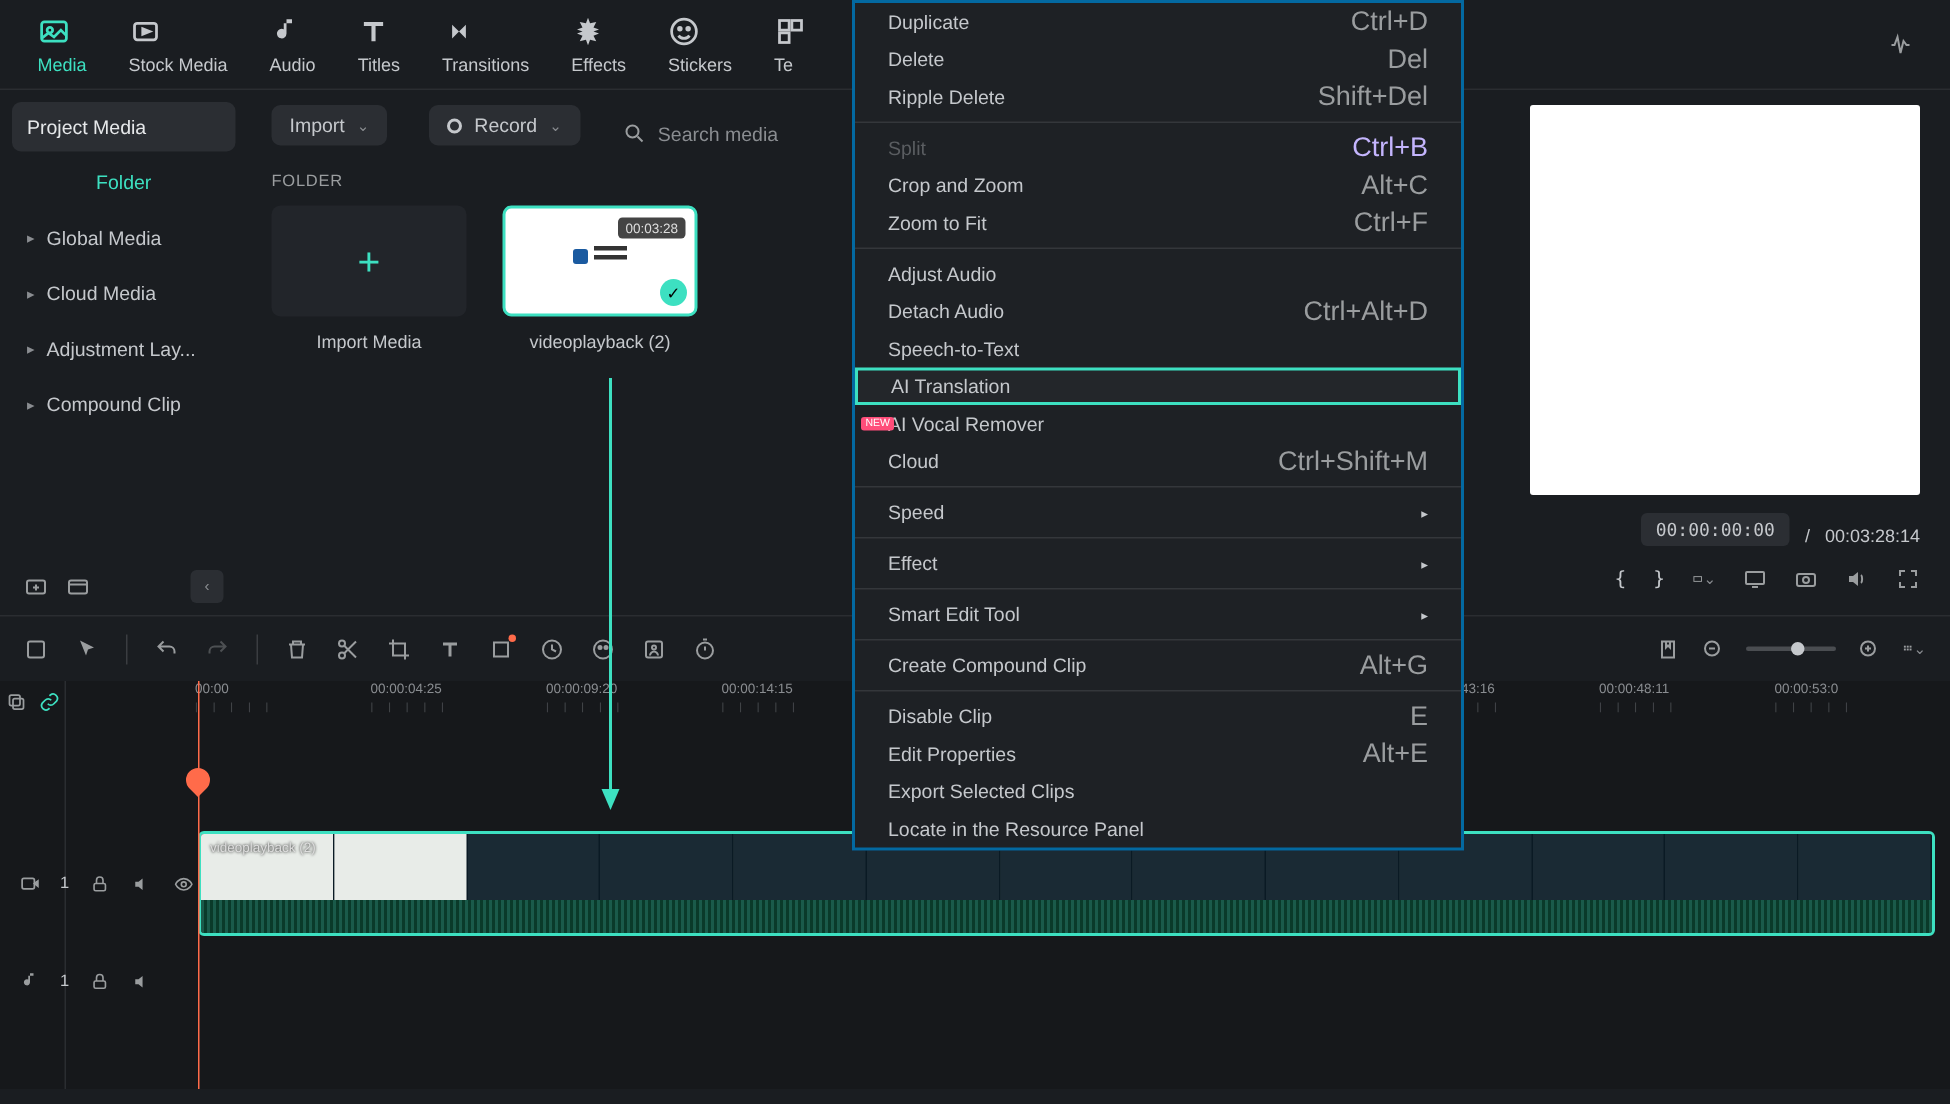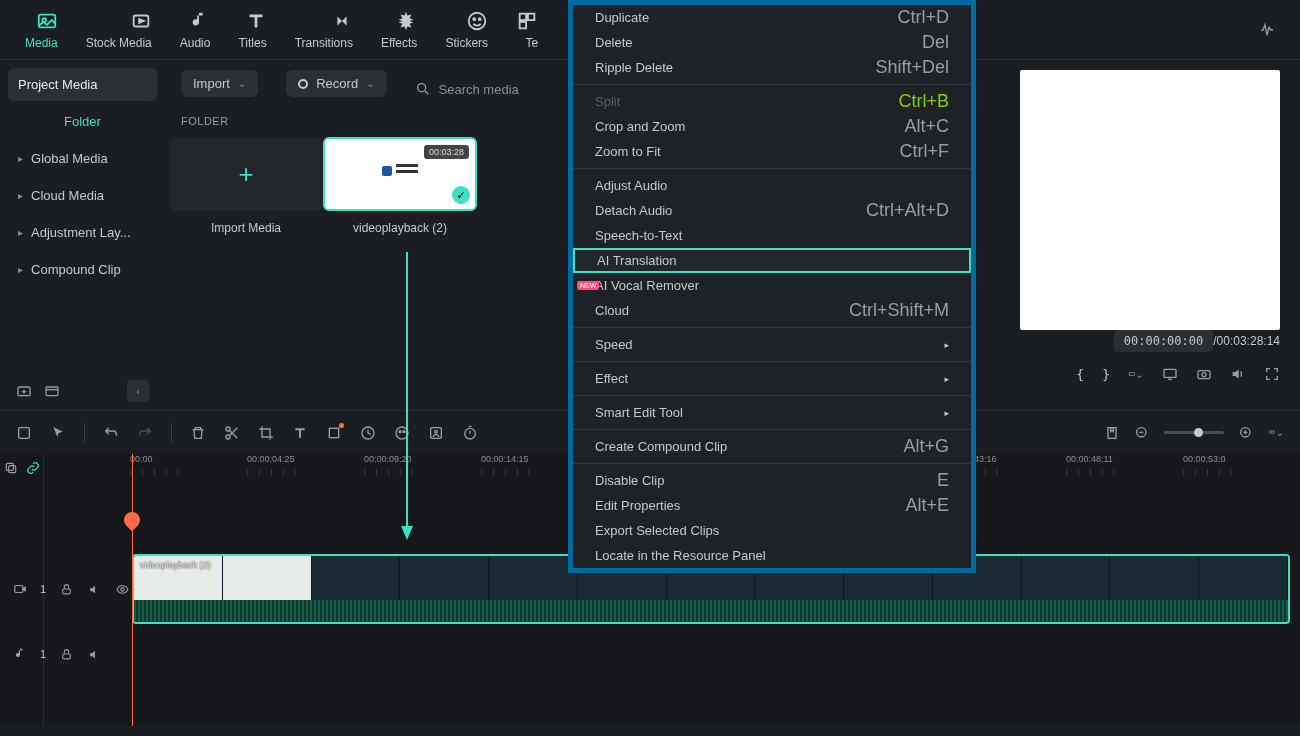--- a/index.html
+++ b/index.html
@@ -1,20 +1,20 @@
 <!DOCTYPE html>
 <html><head>
 <meta charset="utf-8">
 <style>
 * { margin: 0; padding: 0; box-sizing: border-box; font-family: -apple-system, BlinkMacSystemFont, "Segoe UI", sans-serif; }
 body { background: #1a1d21; color: #c5c8cc; width: 1300px; height: 736px; overflow: hidden; position: relative; }
 
 
 .top-tabs { display: flex; align-items: center; height: 60px; padding: 0 25px; gap: 28px; border-bottom: 1px solid #2a2d31; }
-.tab { display: flex; flex-direction: column; align-items: flex-end; gap: 4px; color: #c5c8cc; cursor: pointer; font-size: 12px; }
+.tab { display: flex; flex-direction: column; align-items: flex-start; gap: 4px; color: #c5c8cc; cursor: pointer; font-size: 12px; }
 .tab.active { color: #3de0c1; }
 .tab-icon { width: 22px; height: 22px; display: flex; align-items: center; justify-content: center; }
 .wave-icon { margin-left: auto; }
 
 
 .main-row { display: flex; height: 350px; }
 .sidebar { width: 165px; padding: 8px; display: flex; flex-direction: column; gap: 4px; }
 .sidebar-item { display: flex; align-items: center; gap: 8px; padding: 9px 10px; font-size: 13px; border-radius: 6px; color: #c5c8cc; cursor: pointer; }
 .sidebar-item.active { background: #2b2e33; color: #e6e8ea; font-weight: 500; }
 .sidebar-item.folder { color: #3de0c1; justify-content: center; }
@@ -23,30 +23,30 @@
 .chev { font-size: 10px; color: #8a8d91; }
 
 
 .media-panel { flex: 1; padding: 10px 16px; position: relative; }
 .media-toolbar { display: flex; align-items: flex-end; gap: 28px; }
 .btn { background: #2b2e33; border-radius: 6px; padding: 6px 12px; font-size: 13px; display: flex; align-items: center; gap: 8px; cursor: pointer; }
 .search-wrap { display: flex; align-items: center; gap: 8px; color: #8a8d91; font-size: 13px; }
 .section-label { font-size: 11px; letter-spacing: 0.5px; color: #9a9d9f; margin: 18px 0 10px; }
 .media-grid { display: flex; gap: 24px; }
 .media-card { width: 130px; display: flex; flex-direction: column; align-items: center; gap: 10px; font-size: 12px; }
-.thumb { width: 154px; height: 74px; background: #22252a; border-radius: 6px; display: flex; align-items: center; justify-content: center; position: relative; }
+.thumb { width: 130px; height: 74px; background: #22252a; border-radius: 6px; display: flex; align-items: center; justify-content: center; position: relative; }
 .thumb.selected { border: 2px solid #3de0c1; background: #fff; }
 .thumb .plus { color: #3de0c1; font-size: 26px; font-weight: 300; }
 .dur-badge { position: absolute; top: 6px; right: 6px; background: #444; color: #ddd; font-size: 9px; padding: 2px 5px; border-radius: 3px; }
 .check-badge { position: absolute; bottom: 5px; right: 5px; width: 18px; height: 18px; background: #3de0c1; border-radius: 50%; display: flex; align-items: center; justify-content: center; color: #000; font-size: 11px; }
 
 
 .preview { width: 400px; padding: 10px 20px; }
 .preview-canvas { width: 260px; height: 260px; background: #fff; border-radius: 2px; margin-left: auto; }
-.preview-controls { display: flex; align-items: center; margin-top: 0; font-size: 12px; color: #c5c8cc; justify-content: flex-end; }
+.preview-controls { display: flex; align-items: flex-end; gap: 10px; margin-top: 12px; font-size: 12px; color: #c5c8cc; justify-content: flex-end; }
 .timecode { background: #2b2e33; padding: 4px 10px; border-radius: 4px; font-family: monospace; font-size: 12px; }
 .preview-icons { display: flex; gap: 18px; margin-top: 14px; justify-content: flex-end; align-items: center; }
 
 
 .tl-toolbar { height: 44px; display: flex; align-items: center; padding: 0 16px; gap: 18px; border-top: 1px solid #2a2d31; }
 .tl-toolbar .sep { width: 1px; height: 20px; background: #3a3d41; }
 .tl-right { margin-left: auto; display: flex; align-items: center; gap: 14px; }
 .zoom-slider { width: 60px; height: 3px; background: #4a4d51; border-radius: 2px; position: relative; }
 .zoom-slider .dot { position: absolute; top: -3px; left: 50%; width: 9px; height: 9px; background: #c5c8cc; border-radius: 50%; }
 
@@ -64,25 +64,25 @@
 .track-row.audio { top: 185px; height: 30px; }
 .track-head { width: 130px; height: 100%; display: flex; align-items: center; gap: 12px; padding-left: 12px; }
 .clip { position: absolute; left: 132px; right: 10px; top: 100px; height: 70px; background: #2a3d3a; border: 2px solid #3de0c1; border-radius: 4px; overflow: hidden; }
 .clip-thumbs { display: flex; height: 44px; }
 .clip-thumbs div { flex: 1; background: #1a2a34; border-right: 1px solid #0a1a24; }
 .clip-thumbs div:nth-child(1), .clip-thumbs div:nth-child(2) { background: #e8ece8; }
 .clip-wave { height: 24px; background: repeating-linear-gradient(90deg, #1a5a4a 0 2px, #0a3a2a 2px 4px); }
 .clip-label { position: absolute; top: 4px; left: 6px; font-size: 9px; color: #ddd; text-shadow: 0 0 2px #000; }
 
 
-.ctx-menu { position: absolute; left: 568px; top: 0; width: 408px; background: #1e2125; border: 5px solid #0369a1; z-index: 20; font-size: 13px; max-height: 736px; overflow: hidden; }
+.ctx-menu { position: absolute; left: 568px; top: 0; width: 408px; background: #1e2125; border: 2px solid #0369a1; z-index: 20; font-size: 13px; max-height: 736px; overflow: hidden; }
 .ctx-item { display: flex; align-items: center; padding: 5px 22px; height: 25px; cursor: pointer; position: relative; }
 .ctx-item.disabled { color: #5a5d61; }
 .ctx-item .shortcut { margin-left: auto; color: #9a9d9f; font-size: 18px; }
-.ctx-item.disabled .shortcut { color: #84cc16; }
+.ctx-item.disabled .shortcut { color: #c4b5fd; }
 .ctx-item.highlighted { border: 2px solid #3de0c1; background: #23262a; }
 .ctx-sep { height: 1px; background: #34373b; margin: 4px 0; }
 .ctx-item .arrow { margin-left: auto; font-size: 9px; }
 .new-badge { position: absolute; left: 4px; background: #ff4d7a; color: #fff; font-size: 7px; padding: 1px 3px; border-radius: 2px; }
 
 
 .arrow-anno { position: absolute; left: 400px; top: 252px; z-index: 15; }
 .arrow-anno svg { width: 14px; height: 290px; }
 
 .ic { display: inline-flex; width: 16px; height: 16px; align-items: center; justify-content: center; color: #9a9d9f; }

